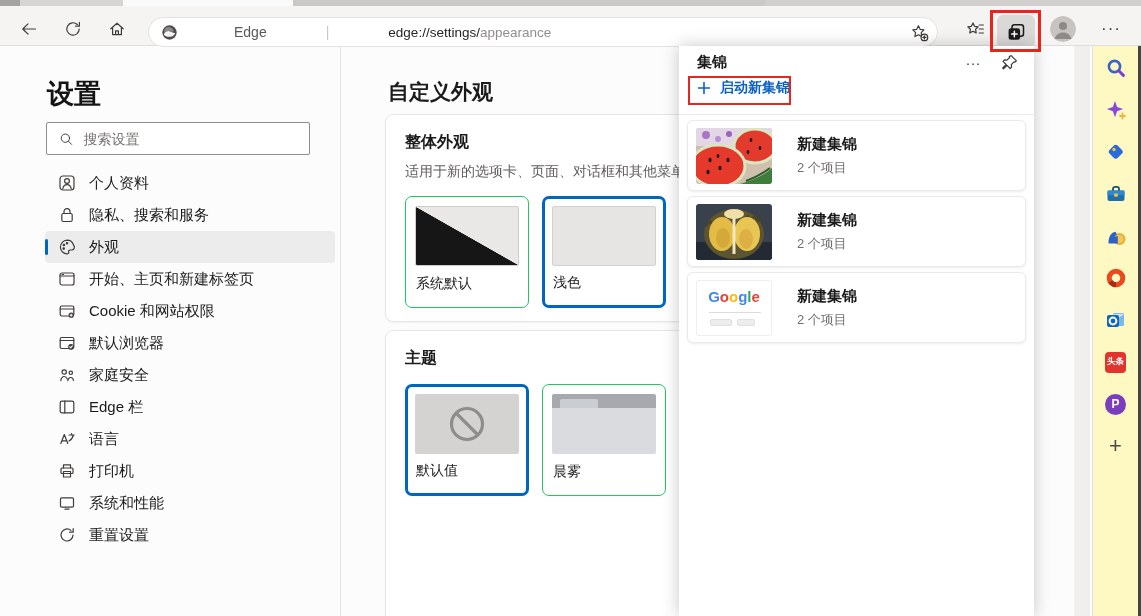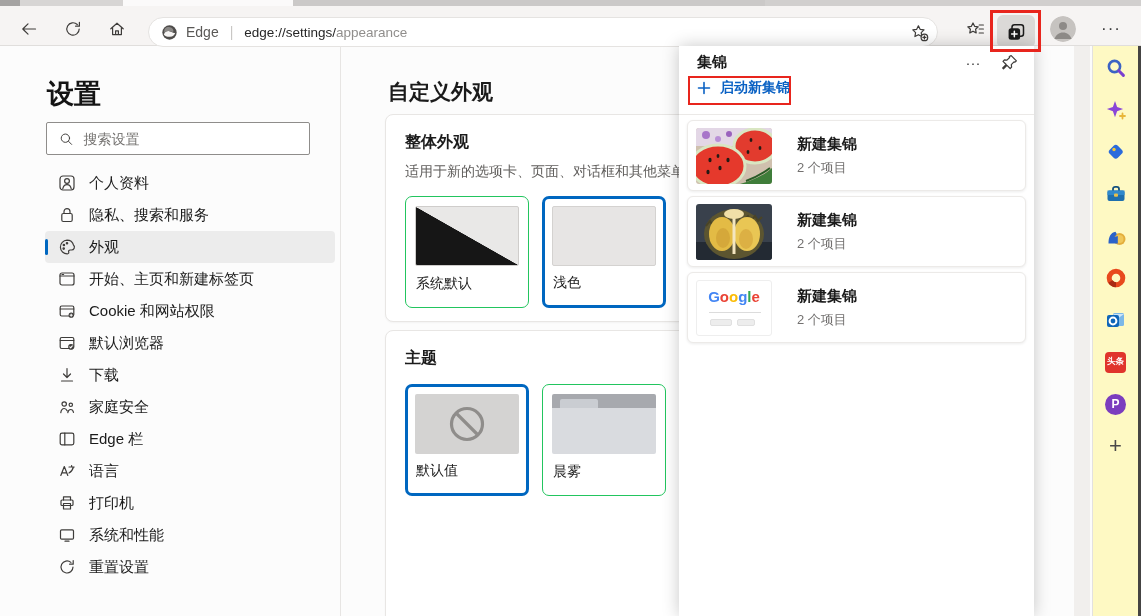--- a/index.html
+++ b/index.html
@@ -17,21 +17,21 @@
   .ts-b { position:absolute; top:0; left:20px; width:103px; height:6px; background:#d7d5d4; }
   .ts-c { position:absolute; top:0; left:123px; width:170px; height:6px; background:#fbfafa; }
   .ts-d { position:absolute; top:0; left:765px; width:376px; height:6px; background:#d1cfce; }
 
   
   .toolbar { position:absolute; top:6px; left:0; width:1141px; height:40px;
     background:#f6f4f3; border-bottom:1px solid #e0dedc; }
   .tb-btn { position:absolute; top:8px; width:34px; height:30px; border:none; background:transparent;
     display:flex; align-items:center; justify-content:center; border-radius:6px; cursor:pointer; }
   .addressbar { position:absolute; left:148px; top:11px; width:790px; height:30px; background:#fff;
-    border:1px solid #e5e3e1; border-radius:15px; display:flex; align-items:center; padding:0 8px 0 12px; }
+    border:1px solid #e5e3e1; border-radius:15px; display:flex; align-items:center; padding:0 8px 0 12px;gap:48px; }
   .ab-brand { font-size:14px; color:#5a5856; margin-left:8px; }
   .ab-sep { color:#c9c7c5; margin:0 11px; font-size:14px; }
   .ab-url { font-size:13.5px; color:#262626; white-space:nowrap; }
   .ab-url .dim { color:#908e8c; }
   .ab-staradd { margin-left:auto; }
   .collections-btn { background:#dbd9d7; }
   .annotation { position:absolute; border:3px solid; pointer-events:none; z-index:60; }
   .anno-1 { left:990px; top:4px; width:51px; height:42px; }
   .more-glyph { font-size:17px; color:#3c3c3c; letter-spacing:1px; }
 
@@ -243,26 +243,20 @@
     <span>Cookie 和网站权限</span>
   </div>
   <div class="nav-item">
     <svg class="ico" width="18" height="18" viewBox="0 0 18 18">
         <rect x="2.2" y="3.5" width="13.6" height="11" rx="1.5"></rect>
         <path d="M2.2 6.5h13.6"></path>
         <circle cx="13" cy="12.9" r="2.8" fill="#3e3c3a" stroke="none"></circle>
         <path d="M11.8 12.9l.9.9 1.6-1.9" stroke="#fff" stroke-width="1.1"></path>
       </svg>
     <span>默认浏览器</span>
-  </div>
-  <div class="nav-item">
-    <svg class="ico" width="18" height="18" viewBox="0 0 18 18">
-        <path d="M9 2.5v9M5.5 8L9 11.5 12.5 8M3.5 15h11"></path>
-      </svg>
-    <span>下载</span>
   </div>
   <div class="nav-item">
     <svg class="ico" width="18" height="18" viewBox="0 0 18 18">
         <circle cx="6.2" cy="6" r="2.2"></circle>
         <circle cx="12.8" cy="6.8" r="1.7"></circle>
         <path d="M2.8 14.6c.4-2.7 1.7-4.1 3.4-4.1 1.3 0 2.3.8 2.9 2.2M9.8 14.6c.3-2 1.4-3.1 2.9-3.1 1.4 0 2.4 1 2.8 2.9"></path>
       </svg>
     <span>家庭安全</span>
   </div>
   <div class="nav-item">

